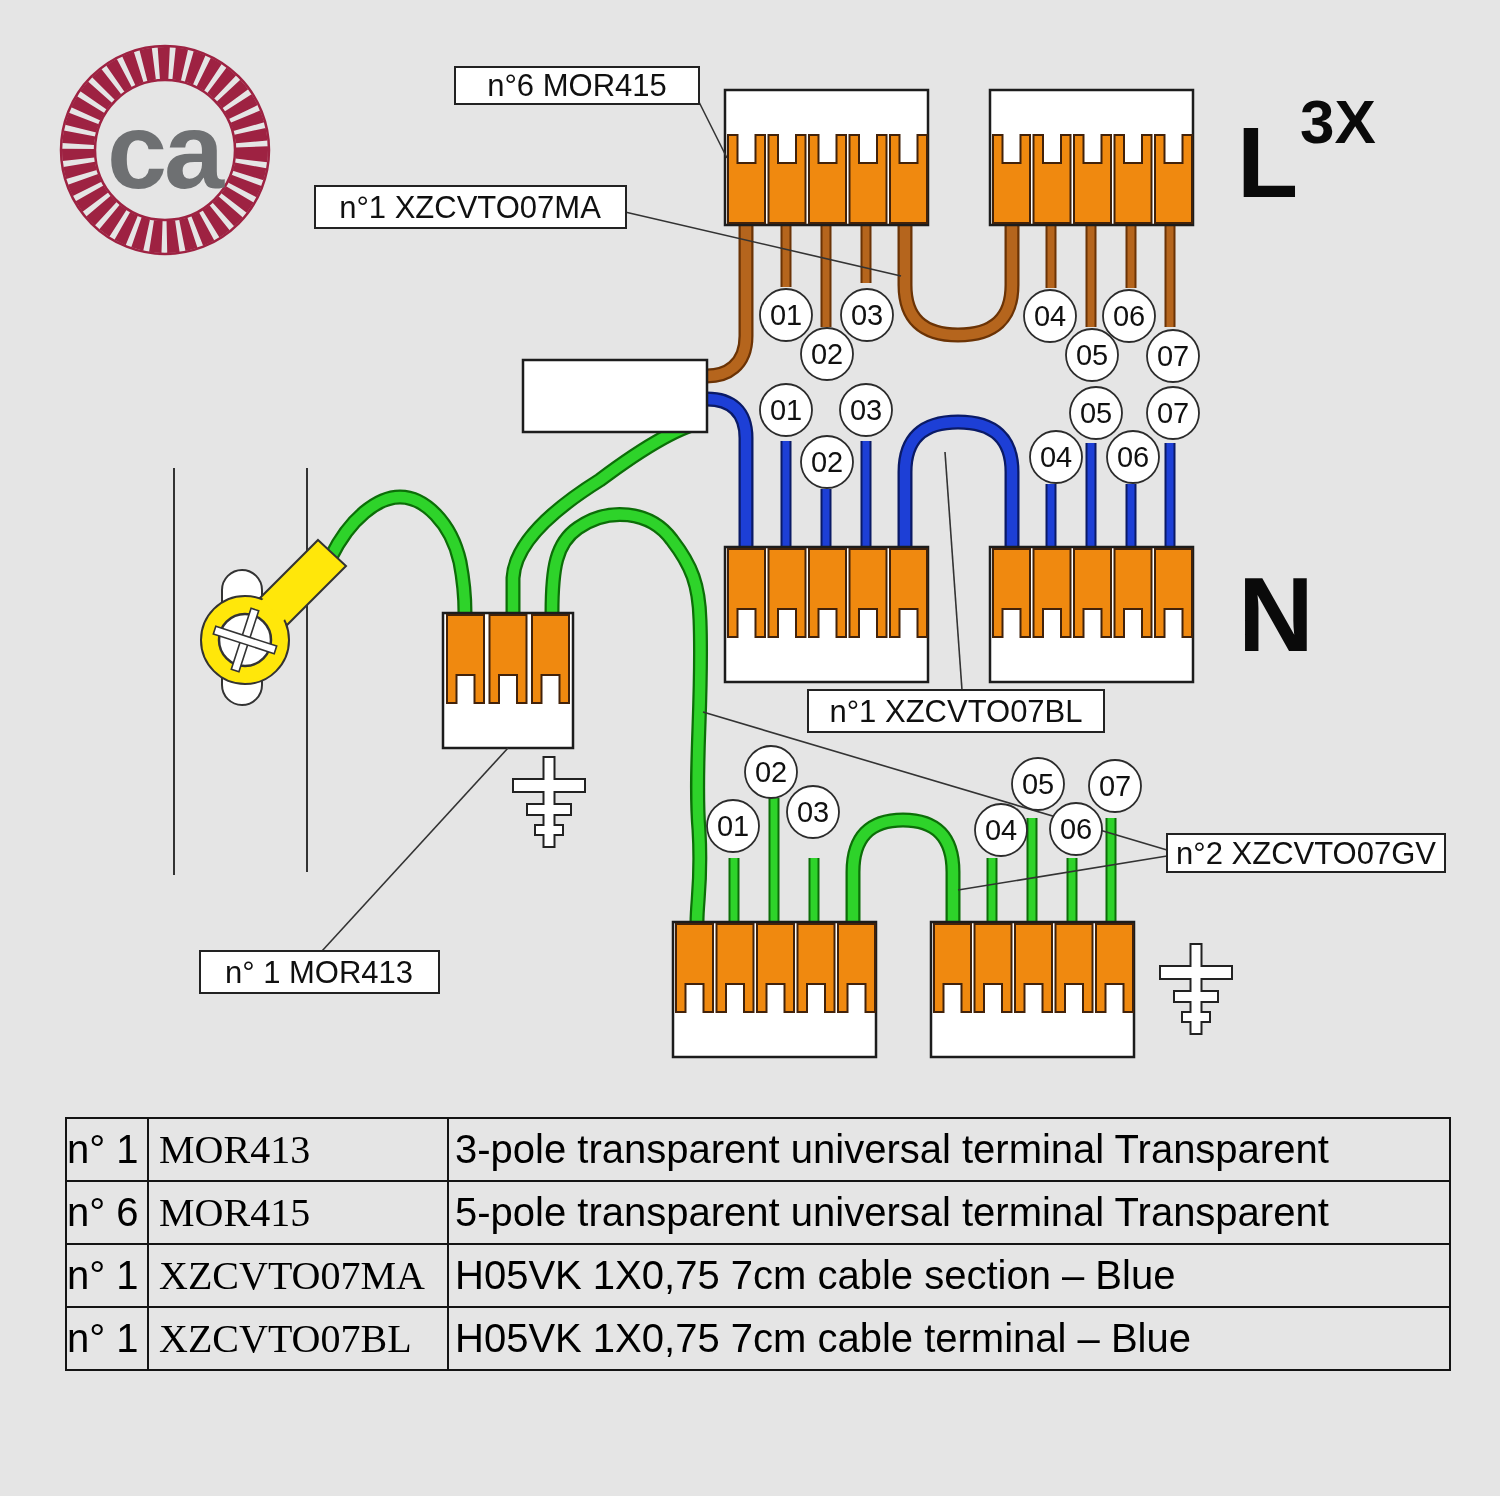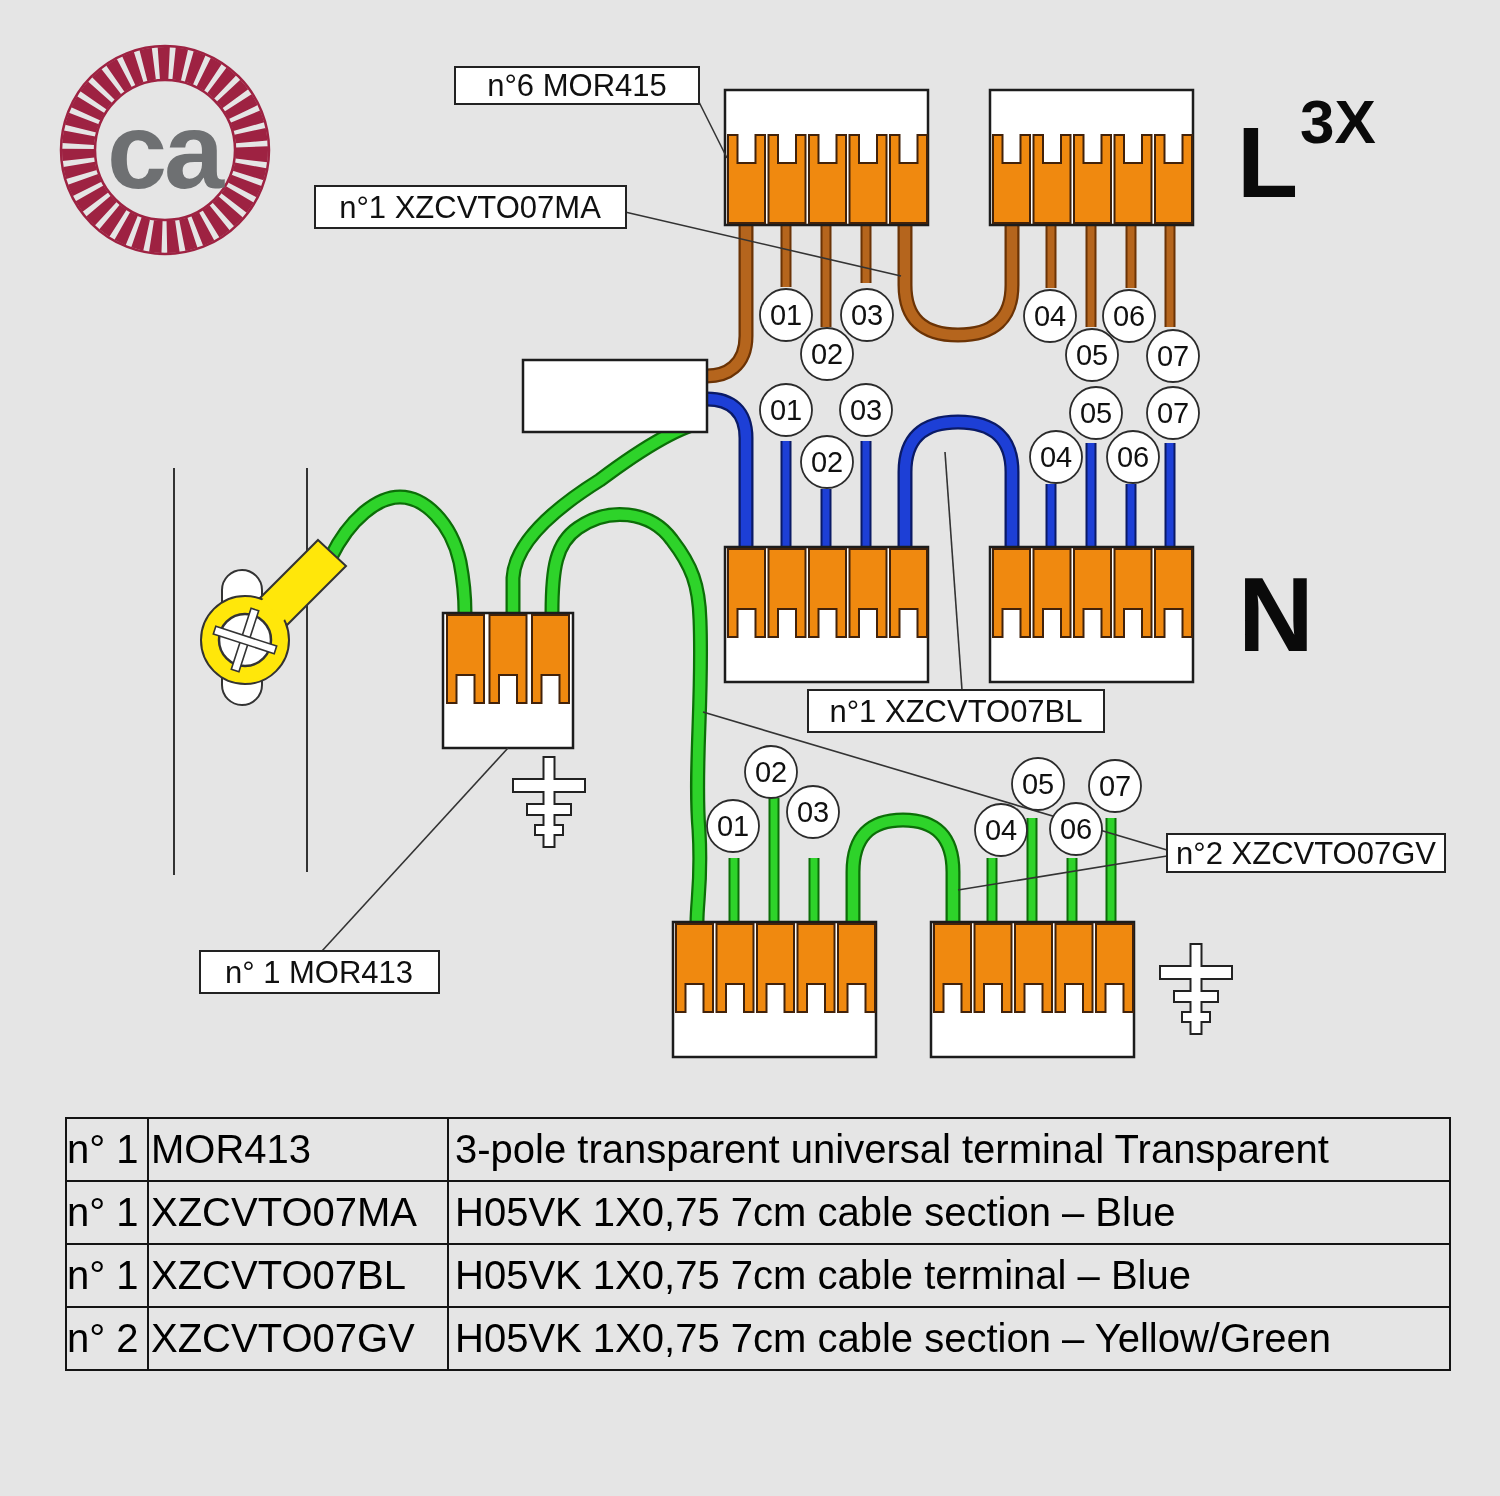--- a/index.html
+++ b/index.html
@@ -32,21 +32,21 @@
   .yelstroke{fill:#ffe70a;stroke:#333;stroke-width:2;}
   .screw{fill:#fff;stroke:#333;stroke-width:2.5;}
   .logo-ring{fill:none;stroke:#9E2242;}
   .logo-txt{font:bold 108px "Liberation Sans",sans-serif;fill:#6E7072;letter-spacing:-3px;}
   
   #parts{position:absolute;left:65px;top:1117px;width:1384px;border-collapse:collapse;
          table-layout:fixed;}
   #parts td{border:2px solid #141414;height:61px;font:40px "Liberation Sans",sans-serif;
             color:#000;white-space:nowrap;overflow:hidden;padding:0;}
   #parts td.qty{text-align:right;padding-right:15px;}
-  #parts td.code{padding-left:2px;}
+  #parts td.code{padding-left:10px;font-family:Liberation Serif, serif;}
   #parts td.desc{padding-left:6px;}
 </style>
 </head>
 <body>
 
 <div id="stage">
 
 <svg width="1500" height="1100" viewBox="0 0 1500 1100">
   <defs>
 
@@ -329,30 +329,30 @@
         <col style="width:300px">
         <col style="width:1002px">
       </colgroup>
   <tbody>
     <tr>
       <td class="qty">n° 1</td>
       <td class="code">MOR413</td>
       <td class="desc">3-pole transparent universal terminal Transparent</td>
     </tr>
     <tr>
+      <td class="qty">n° 6</td>
+      <td class="code">MOR415</td>
+      <td class="desc">5-pole transparent universal terminal Transparent</td>
+    </tr>
+    <tr>
       <td class="qty">n° 1</td>
       <td class="code">XZCVTO07MA</td>
       <td class="desc">H05VK 1X0,75 7cm cable section – Blue</td>
     </tr>
     <tr>
       <td class="qty">n° 1</td>
       <td class="code">XZCVTO07BL</td>
       <td class="desc">H05VK 1X0,75 7cm cable terminal – Blue</td>
     </tr>
-    <tr>
-      <td class="qty">n° 2</td>
-      <td class="code">XZCVTO07GV</td>
-      <td class="desc">H05VK 1X0,75 7cm cable section – Yellow/Green</td>
-    </tr>
   </tbody>
 </table>
 
 </div>
 
 </body></html>

